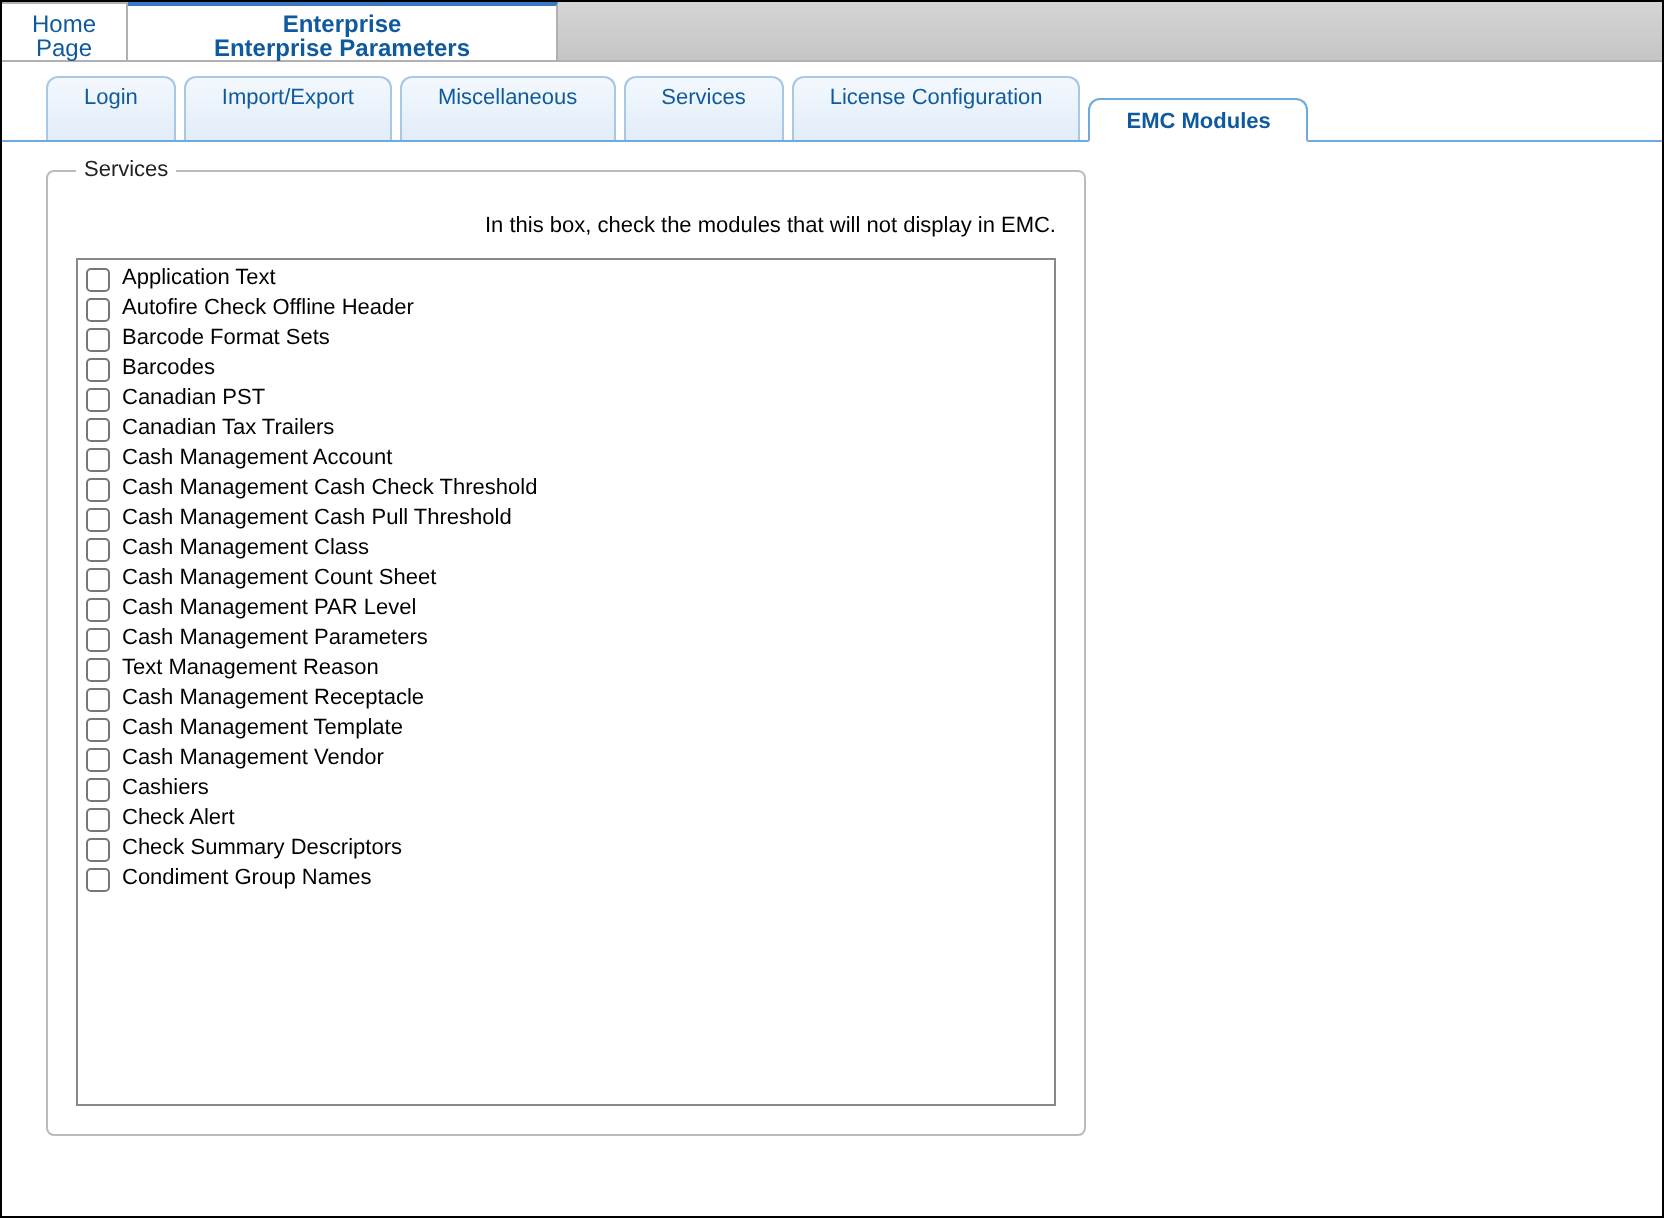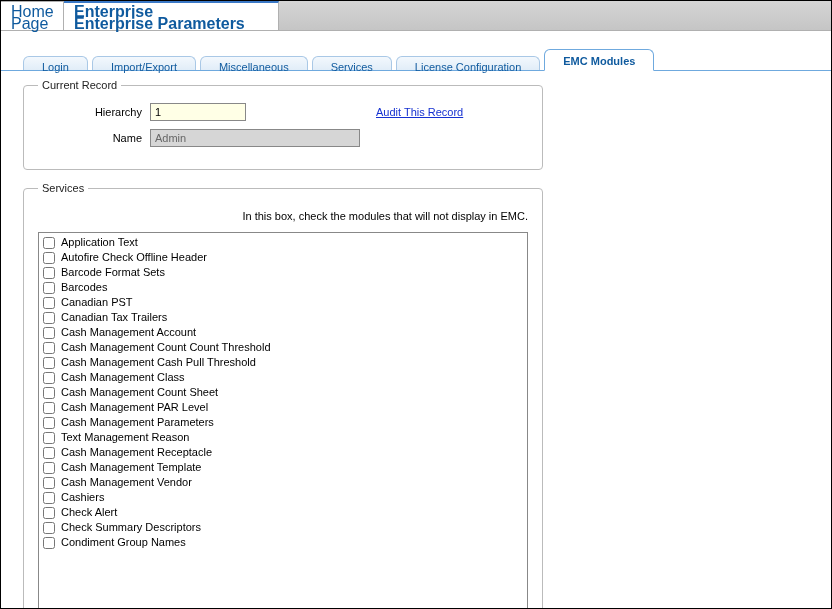--- a/index.html
+++ b/index.html
@@ -20,26 +20,27 @@
   
   .topbar {
     display: flex;
     height: 30px;
     background: linear-gradient(#d5d5d5,#c5c5c5);
     border-bottom: 1px solid #b0b0b0;
   }
   .top-tab {
     border-right: 1px solid #b0b0b0;
     padding: 3px 10px 0 10px;
-    font-size: 16px;
+    font-size: 12px;
     line-height: 12px;
     display: flex;
     flex-direction: column;
     justify-content: center;
     background: #d7d7d7;
+    align-items: center;
   }
   .top-tab.home {
     width: 63px;
     color: #0f5a9e;
     background: #fff;
     border-top: 1px solid #b0b0b0;
   }
   .top-tab.home span { display:block; }
   .top-tab.enterprise {
     width: 215px;
@@ -56,21 +57,21 @@
   .tabstrip {
     display: flex;
     align-items: flex-end;
     height: 26px;
     padding-left: 22px;
     border-bottom: 1px solid #6fa9de;
     margin-top: 14px;
     position: relative;
   }
   .tab {
-    height: 14px;
+    height: 32px;
     line-height: 20px;
     padding: 0 18px;
     margin-right: 4px;
     border: 1px solid #a9c8e6;
     border-bottom: none;
     border-radius: 6px 6px 0 0;
     background: linear-gradient(#f3f8fd,#e1edf8);
     color: #0f5a9e;
     font-size: 11px;
     cursor: pointer;
@@ -184,32 +185,20 @@
     <div class="tab">Login</div>
     <div class="tab">Import/Export</div>
     <div class="tab">Miscellaneous</div>
     <div class="tab">Services</div>
     <div class="tab">License Configuration</div>
     <div class="tab active">EMC Modules</div>
   </div>
 
   <div class="content">
 
-    <fieldset class="group current-record">
-      <legend>Current Record</legend>
-      <div class="record-row">
-        <label>Hierarchy</label>
-        <input type="text" class="input-hierarchy" value="1" style="">
-        <a href="#" class="audit-link">Audit This Record</a>
-      </div>
-      <div class="record-row">
-        <label>Name</label>
-        <input type="text" class="input-name" readonly="" value="Admin" style="">
-      </div>
-    </fieldset>
 
     <fieldset class="group services">
       <legend>Services</legend>
       <div class="services-instruction">In this box, check the modules that will not display in EMC.</div>
       <div class="module-list-wrap" id="module-list">
           <div class="module-item">
             <input type="checkbox" style="">
             <span>Application Text</span>
           </div>
           <div class="module-item">
@@ -231,21 +220,21 @@
           <div class="module-item">
             <input type="checkbox" style="">
             <span>Canadian Tax Trailers</span>
           </div>
           <div class="module-item">
             <input type="checkbox" style="">
             <span>Cash Management Account</span>
           </div>
           <div class="module-item">
             <input type="checkbox" style="">
-            <span>Cash Management Count Count Threshold</span>
+            <span>Cash Management Cash Check Threshold</span>
           </div>
           <div class="module-item">
             <input type="checkbox" style="">
             <span>Cash Management Cash Pull Threshold</span>
           </div>
           <div class="module-item">
             <input type="checkbox" style="">
             <span>Cash Management Class</span>
           </div>
           <div class="module-item">

